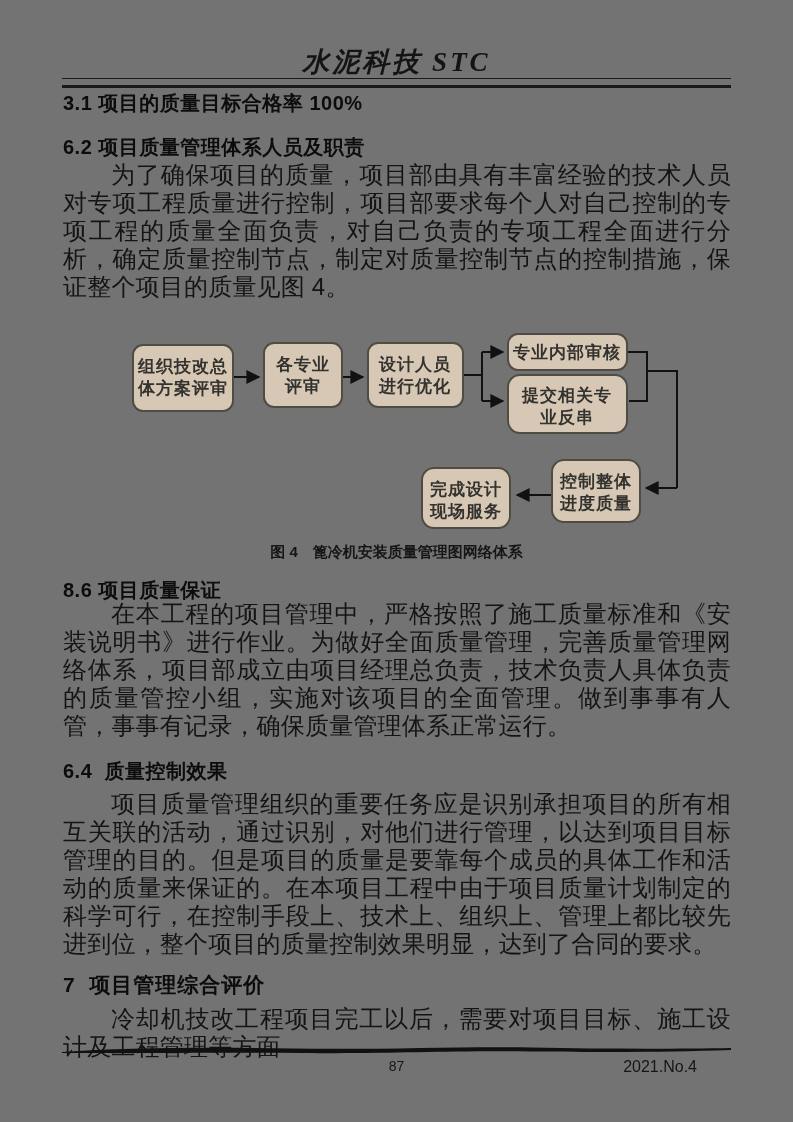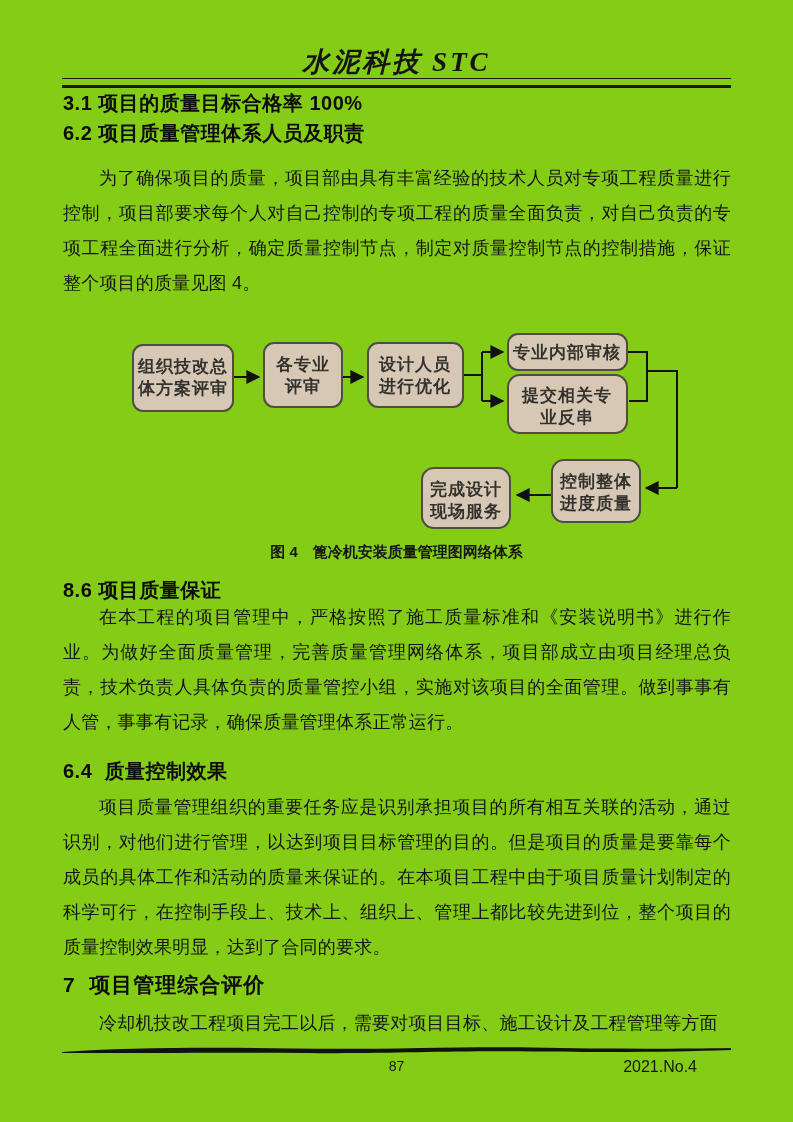--- a/index.html
+++ b/index.html
@@ -2,21 +2,21 @@
 <html><head>
 <meta charset="utf-8">
 <style>
   * { margin: 0; padding: 0; box-sizing: border-box; }
   html, body { background: #e8e8e8; }
   .page {
     position: relative;
     width: 793px;
     height: 1122px;
     margin: 0 auto;
-    background: #84cc16;
+    background: #737373;
     overflow: hidden;
     font-family: "Liberation Sans", sans-serif;
     color: #111;
   }
   .journal-title {
     position: absolute;
     top: 44px; left: 0; right: 0;
     text-align: center;
     font-family: "Liberation Serif", serif;
     font-style: italic;
@@ -30,30 +30,30 @@
   .heading {
     position: absolute;
     left: 63px;
     font-weight: bold;
     font-size: 20px;
     color: #0c0c0c;
     white-space: pre-wrap;
     letter-spacing: 0.5px;
   }
   .h61 { top: 90px; }
-  .h62 { top: 120px; }
+  .h62 { top: 134px; }
   .h63 { top: 577px; }
   .h64 { top: 758px; }
   .h7  { top: 971px; font-size: 21px; letter-spacing: 1px; }
   .para {
     position: absolute;
     left: 63px;
     width: 668px;
-    font-size: 18px;
-    line-height: 35px;
+    font-size: 24px;
+    line-height: 28px;
     text-align: justify;
     text-indent: 2em;
     color: #141414;
     letter-spacing: 0.2px;
   }
   .p62 { top: 161px; }
   .p63 { top: 600px; }
   .p64 { top: 790px; }
   .p7  { top: 1007px; font-family: Liberation Mono, monospace; }
   .flowchart {

